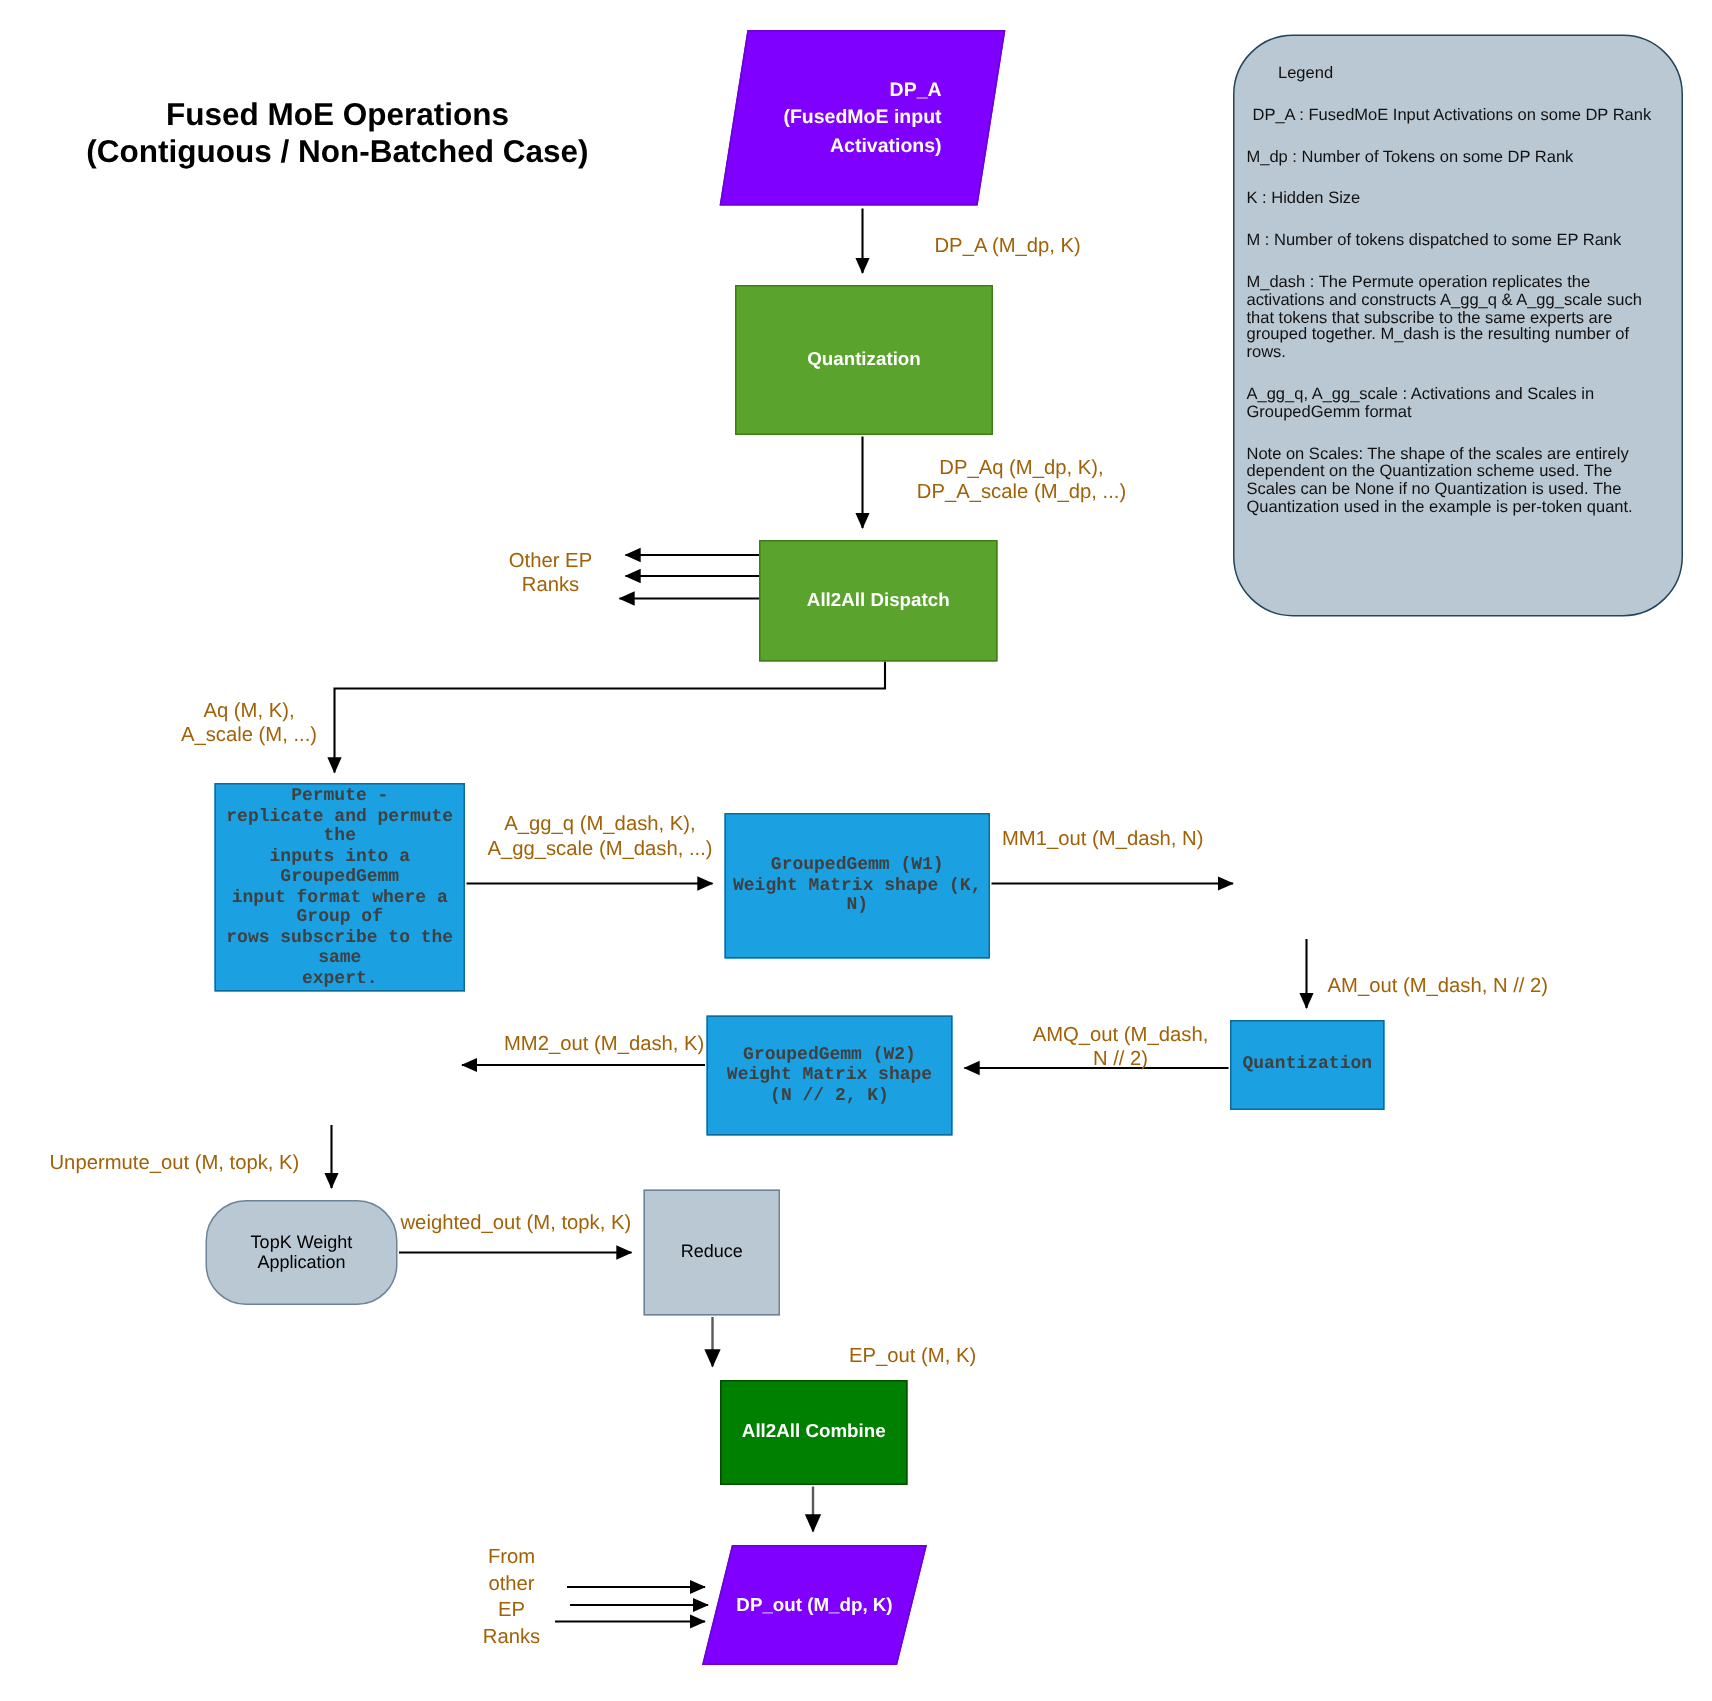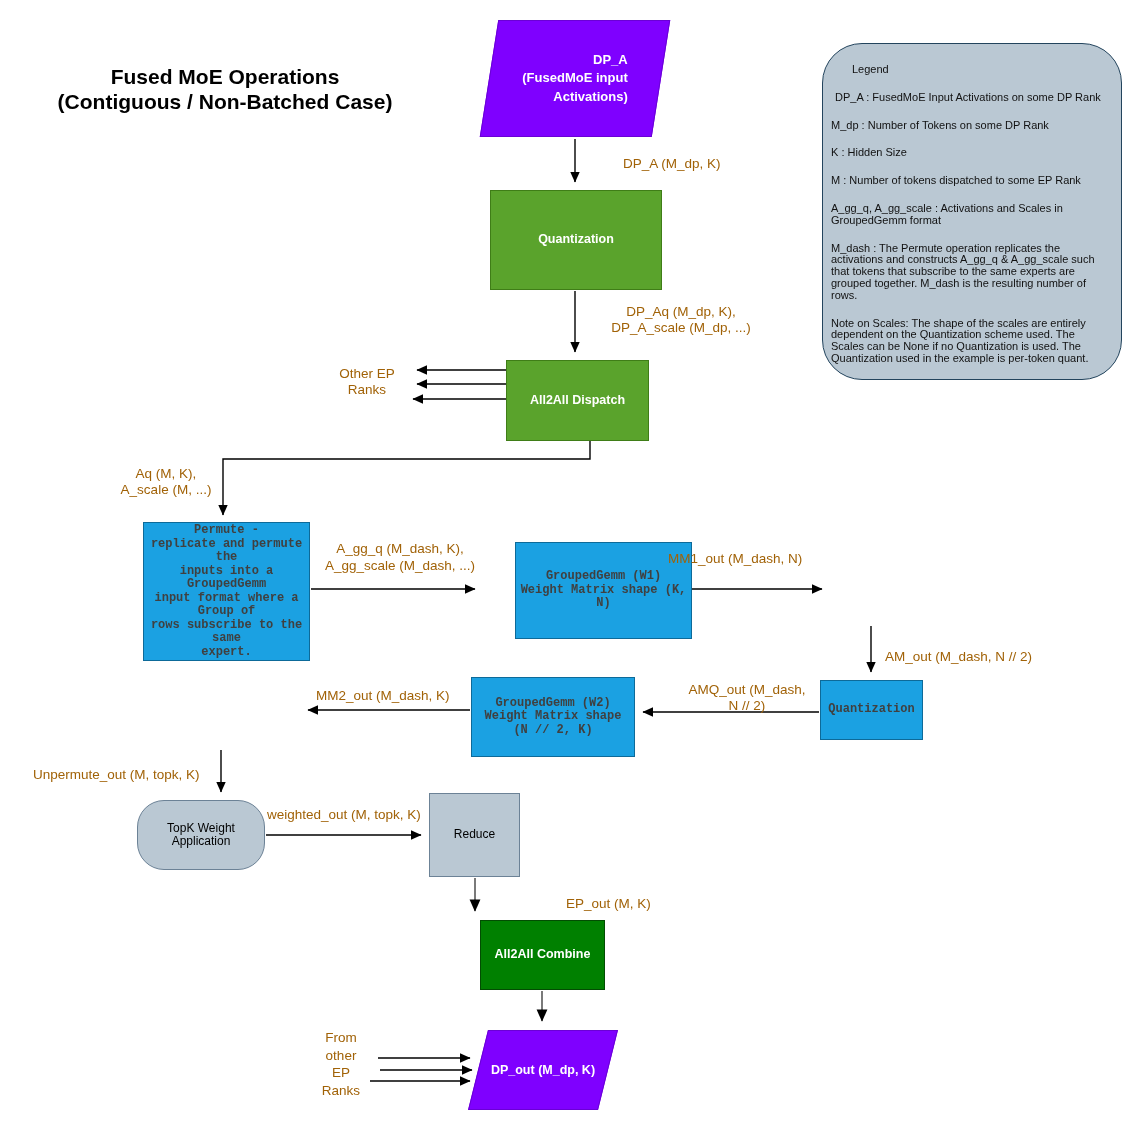--- a/index.html
+++ b/index.html
@@ -40,25 +40,25 @@
   .skew14 .bg { transform:skewX(-14deg); }
 
   .elabel {
     position:absolute; font-size:13.5px; line-height:16px;
     white-space:pre-wrap; color:#a16207;
   }
   .elabel.nowrap { white-space:nowrap; }
   .elabel.center { text-align:center; }
 
   .legend {
-    position:absolute; left:822px; top:23px; width:300px; height:337px;
+    position:absolute; left:822px; top:23px; width:300px; height:388px;
     box-sizing:border-box; border-radius:40px;
     background:var(--legend-bg,#BAC8D3); border:1px solid var(--legend-border,#23445D);
     padding:20px 20px 0 8px; overflow:hidden;
-    font-size:11px; line-height:11.8px; color:#111;margin-top:20px;
+    font-size:11px; line-height:11.8px; color:#111;
   }
   .legend .legend-title { margin:0 0 16px; padding-left:21px; }
   .legend p { margin:0 0 16px; white-space:pre-wrap; }
   .legend p.indent-sm { padding-left:4px; }
 </style>
 </head>
 <body>
 
 <div class="canvas">
 
@@ -97,30 +97,30 @@
 
   <div class="pgram skew9" style="left:489px; top:20px; width:172px; height:117px;">
     <div class="bg"></div>
     <span class="lbl" style="font-size:13px; line-height:18.5px;">DP_A
 (FusedMoE input
 Activations)</span>
   </div>
 
   <div class="node green" style="left:490px; top:190px; width:172px; height:100px;">Quantization</div>
 
-  <div class="node green" style="left:506px; top:360px; width:143px; height:81px;">All2All Dispatch</div>
+  <div class="node green" style="left:506px; top:360px; width:159px; height:81px;">All2All Dispatch</div>
 
   <div class="node blue" style="left:143px; top:522px; width:167px; height:139px;">Permute -
 replicate and permute the
 inputs into a GroupedGemm
 input format where a Group of
 rows subscribe to the same
 expert.</div>
 
-  <div class="node blue" style="left:483px; top:542px; width:177px; height:97px;margin-left:32px;">GroupedGemm (W1)
+  <div class="node blue" style="left:483px; top:542px; width:177px; height:97px;">GroupedGemm (W1)
 Weight Matrix shape (K, N)</div>
 
 
   <div class="node blue" style="left:820px; top:680px; width:103px; height:60px;">Quantization</div>
 
   <div class="node blue" style="left:471px; top:677px; width:164px; height:80px;">GroupedGemm (W2)
 Weight Matrix shape (N // 2, K)</div>
 
 
   <div class="node gray" style="left:137px; top:800px; width:128px; height:70px;border-radius:27px;">TopK Weight Application</div>
@@ -140,41 +140,41 @@
   <div class="elabel center" style="left:327px; top:366px; width:80px;">Other EP
 Ranks</div>
   <div class="elabel center" style="left:106px; top:466px; width:120px;">Aq (M, K),
 A_scale (M, ...)</div>
   <div class="elabel center" style="left:310px; top:541px; width:180px; line-height:16.5px;">A_gg_q (M_dash, K),
 A_gg_scale (M_dash, ...)</div>
   <div class="elabel nowrap" style="left:668px; top:551px;">MM1_out (M_dash, N)</div>
   <div class="elabel nowrap" style="left:885px; top:649px;">AM_out (M_dash, N // 2)</div>
   <div class="elabel center" style="left:681px; top:682px; width:132px;">AMQ_out (M_dash,
 N // 2)</div>
-  <div class="elabel nowrap" style="left:316px; top:688px;">MM2_out (M_dash, K)</div>
+  <div class="elabel nowrap" style="left:336px; top:688px;">MM2_out (M_dash, K)</div>
   <div class="elabel nowrap" style="left:33px; top:767px;">Unpermute_out (M, topk, K)</div>
   <div class="elabel nowrap" style="left:267px; top:807px;">weighted_out (M, topk, K)</div>
   <div class="elabel nowrap" style="left:566px; top:896px;">EP_out (M, K)</div>
   <div class="elabel center" style="left:316px; top:1029px; width:50px; line-height:17.5px;">From
 other
 EP
 Ranks</div>
 
   <div class="legend">
     <p class="legend-title">Legend</p>
     <p class="indent-sm">DP_A : FusedMoE Input Activations on some DP Rank</p>
     <p>M_dp : Number of Tokens on some DP Rank</p>
     <p>K : Hidden Size</p>
     <p>M : Number of tokens dispatched to some EP Rank</p>
-    <p>A_gg_q, A_gg_scale : Activations and Scales in
-GroupedGemm format</p>
     <p>M_dash : The Permute operation replicates the
 activations and constructs A_gg_q &amp; A_gg_scale such
 that tokens that subscribe to the same experts are
 grouped together. M_dash is the resulting number of
 rows.</p>
+    <p>A_gg_q, A_gg_scale : Activations and Scales in
+GroupedGemm format</p>
     <p>Note on Scales: The shape of the scales are entirely
 dependent on the Quantization scheme used. The
 Scales can be None if no Quantization is used. The
 Quantization used in the example is per-token quant.</p>
   </div>
 
 </div>
 
 </body></html>

